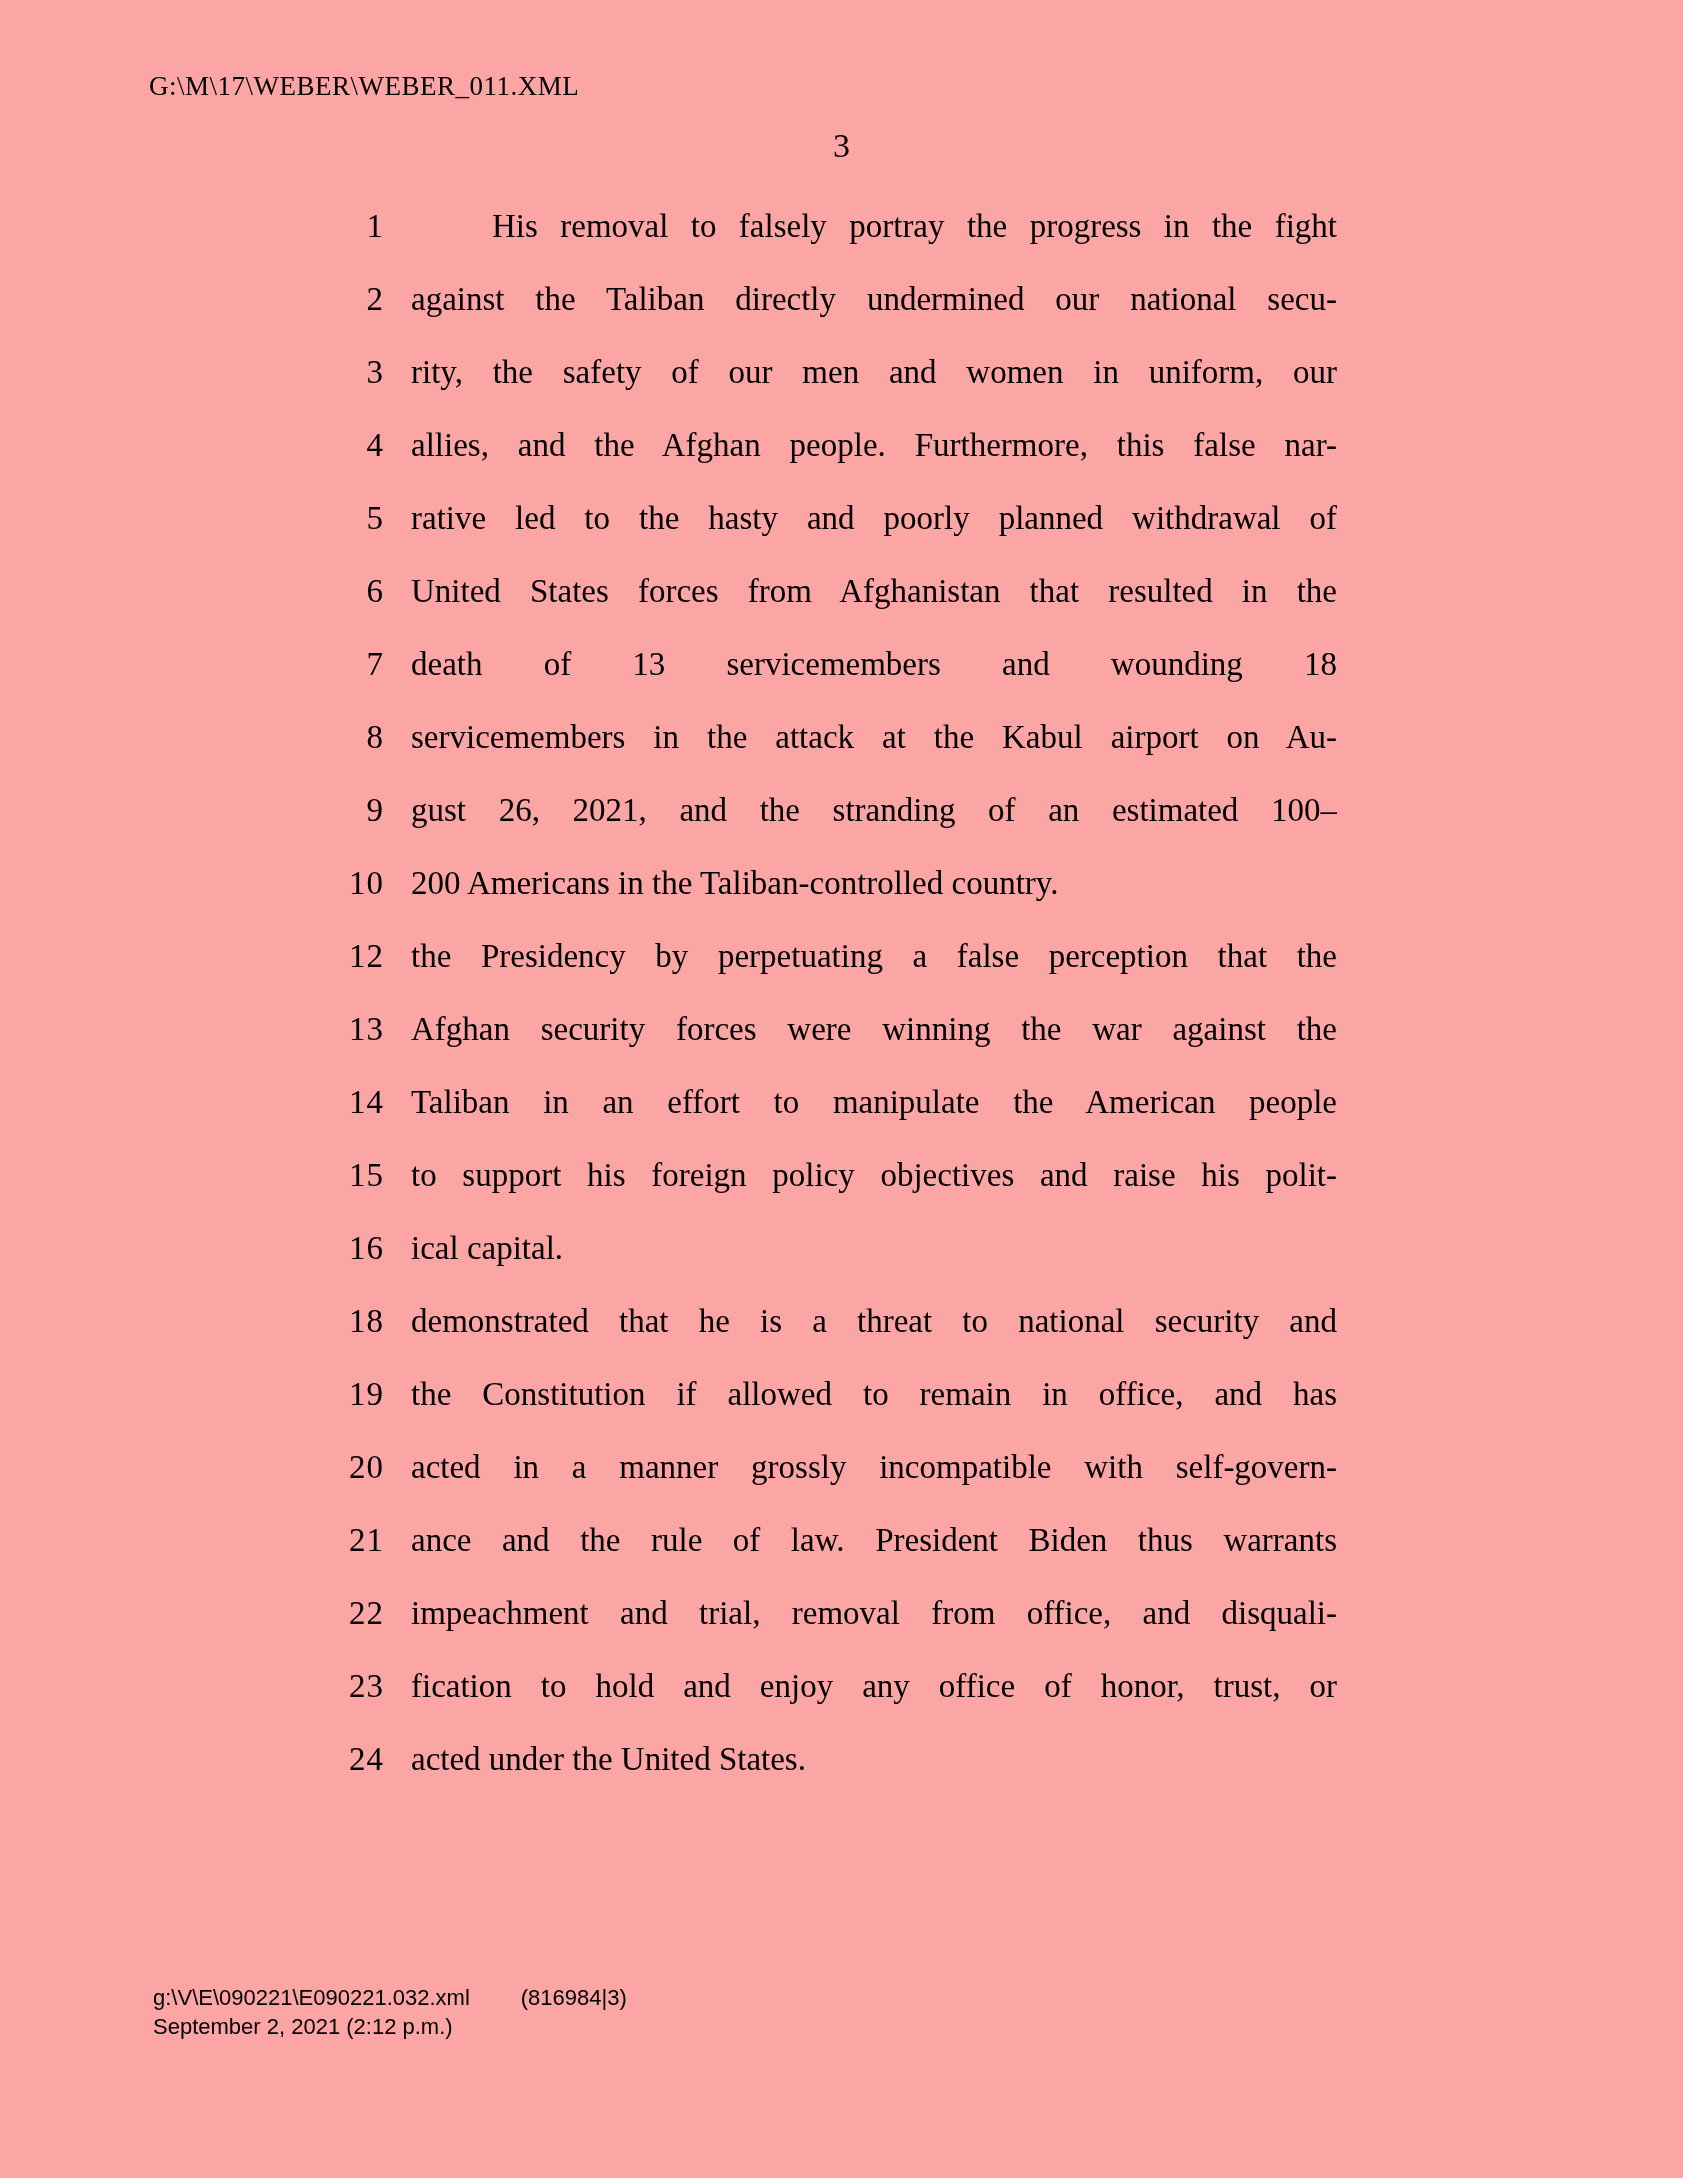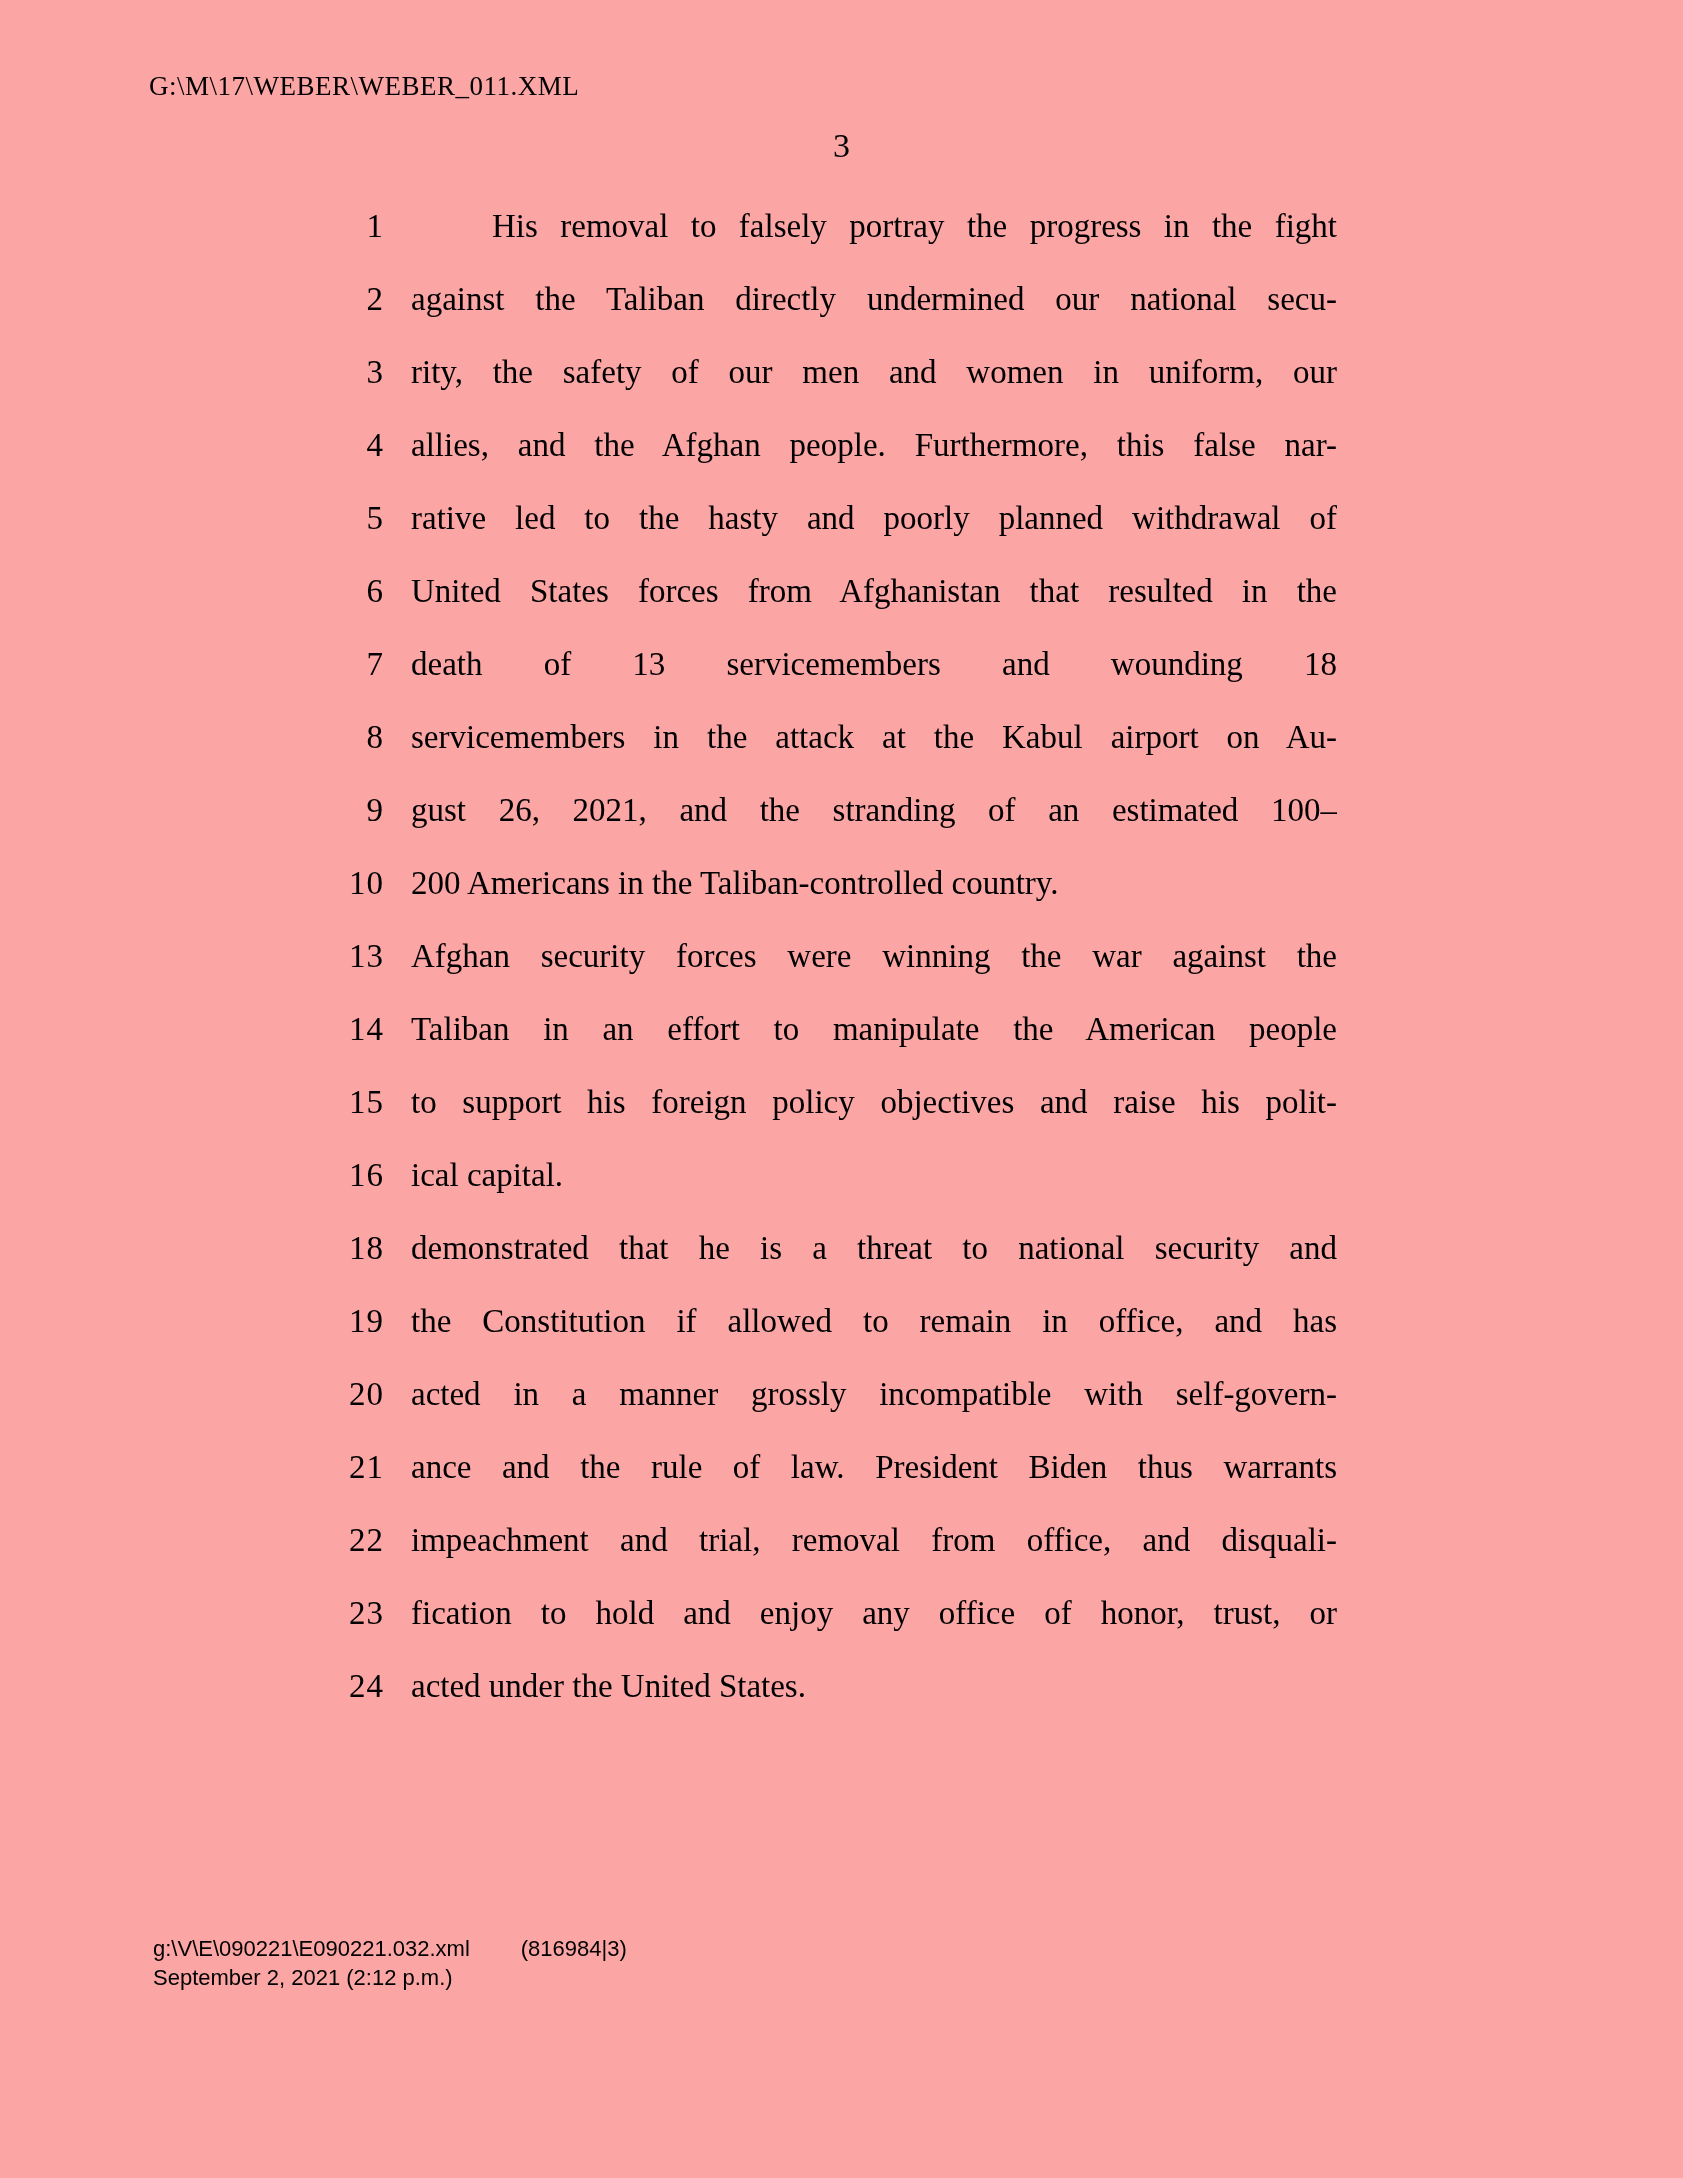--- a/index.html
+++ b/index.html
@@ -61,21 +61,21 @@
   .line-row.justify .line-text {
     text-align: justify;
     text-align-last: justify;
   }
   .line-row.indent .line-text {
     text-indent: 81px;
   }
   .footer {
     position: absolute;
     left: 153px;
-    top: 1934px;
+    top: 1983px;
     font-family: "Liberation Sans", sans-serif;
     font-size: 22px;
     line-height: 29px;
     white-space: nowrap;
   }
   .footer .doc-id {
     display: inline-block;
     margin-left: 51px;
   }
 </style>
@@ -123,20 +123,24 @@
       </div>
       <div class="line-row justify">
         <span class="line-num">9</span>
         <span class="line-text">gust 26, 2021, and the stranding of an estimated 100–</span>
       </div>
       <div class="line-row">
         <span class="line-num">10</span>
         <span class="line-text">200 Americans in the Taliban-controlled country.</span>
       </div>
       <div class="line-row justify">
+        <span class="line-num">12</span>
+        <span class="line-text">the Presidency by perpetuating a false perception that the</span>
+      </div>
+      <div class="line-row justify">
         <span class="line-num">13</span>
         <span class="line-text">Afghan security forces were winning the war against the</span>
       </div>
       <div class="line-row justify">
         <span class="line-num">14</span>
         <span class="line-text">Taliban in an effort to manipulate the American people</span>
       </div>
       <div class="line-row justify">
         <span class="line-num">15</span>
         <span class="line-text">to support his foreign policy objectives and raise his polit-</span>

